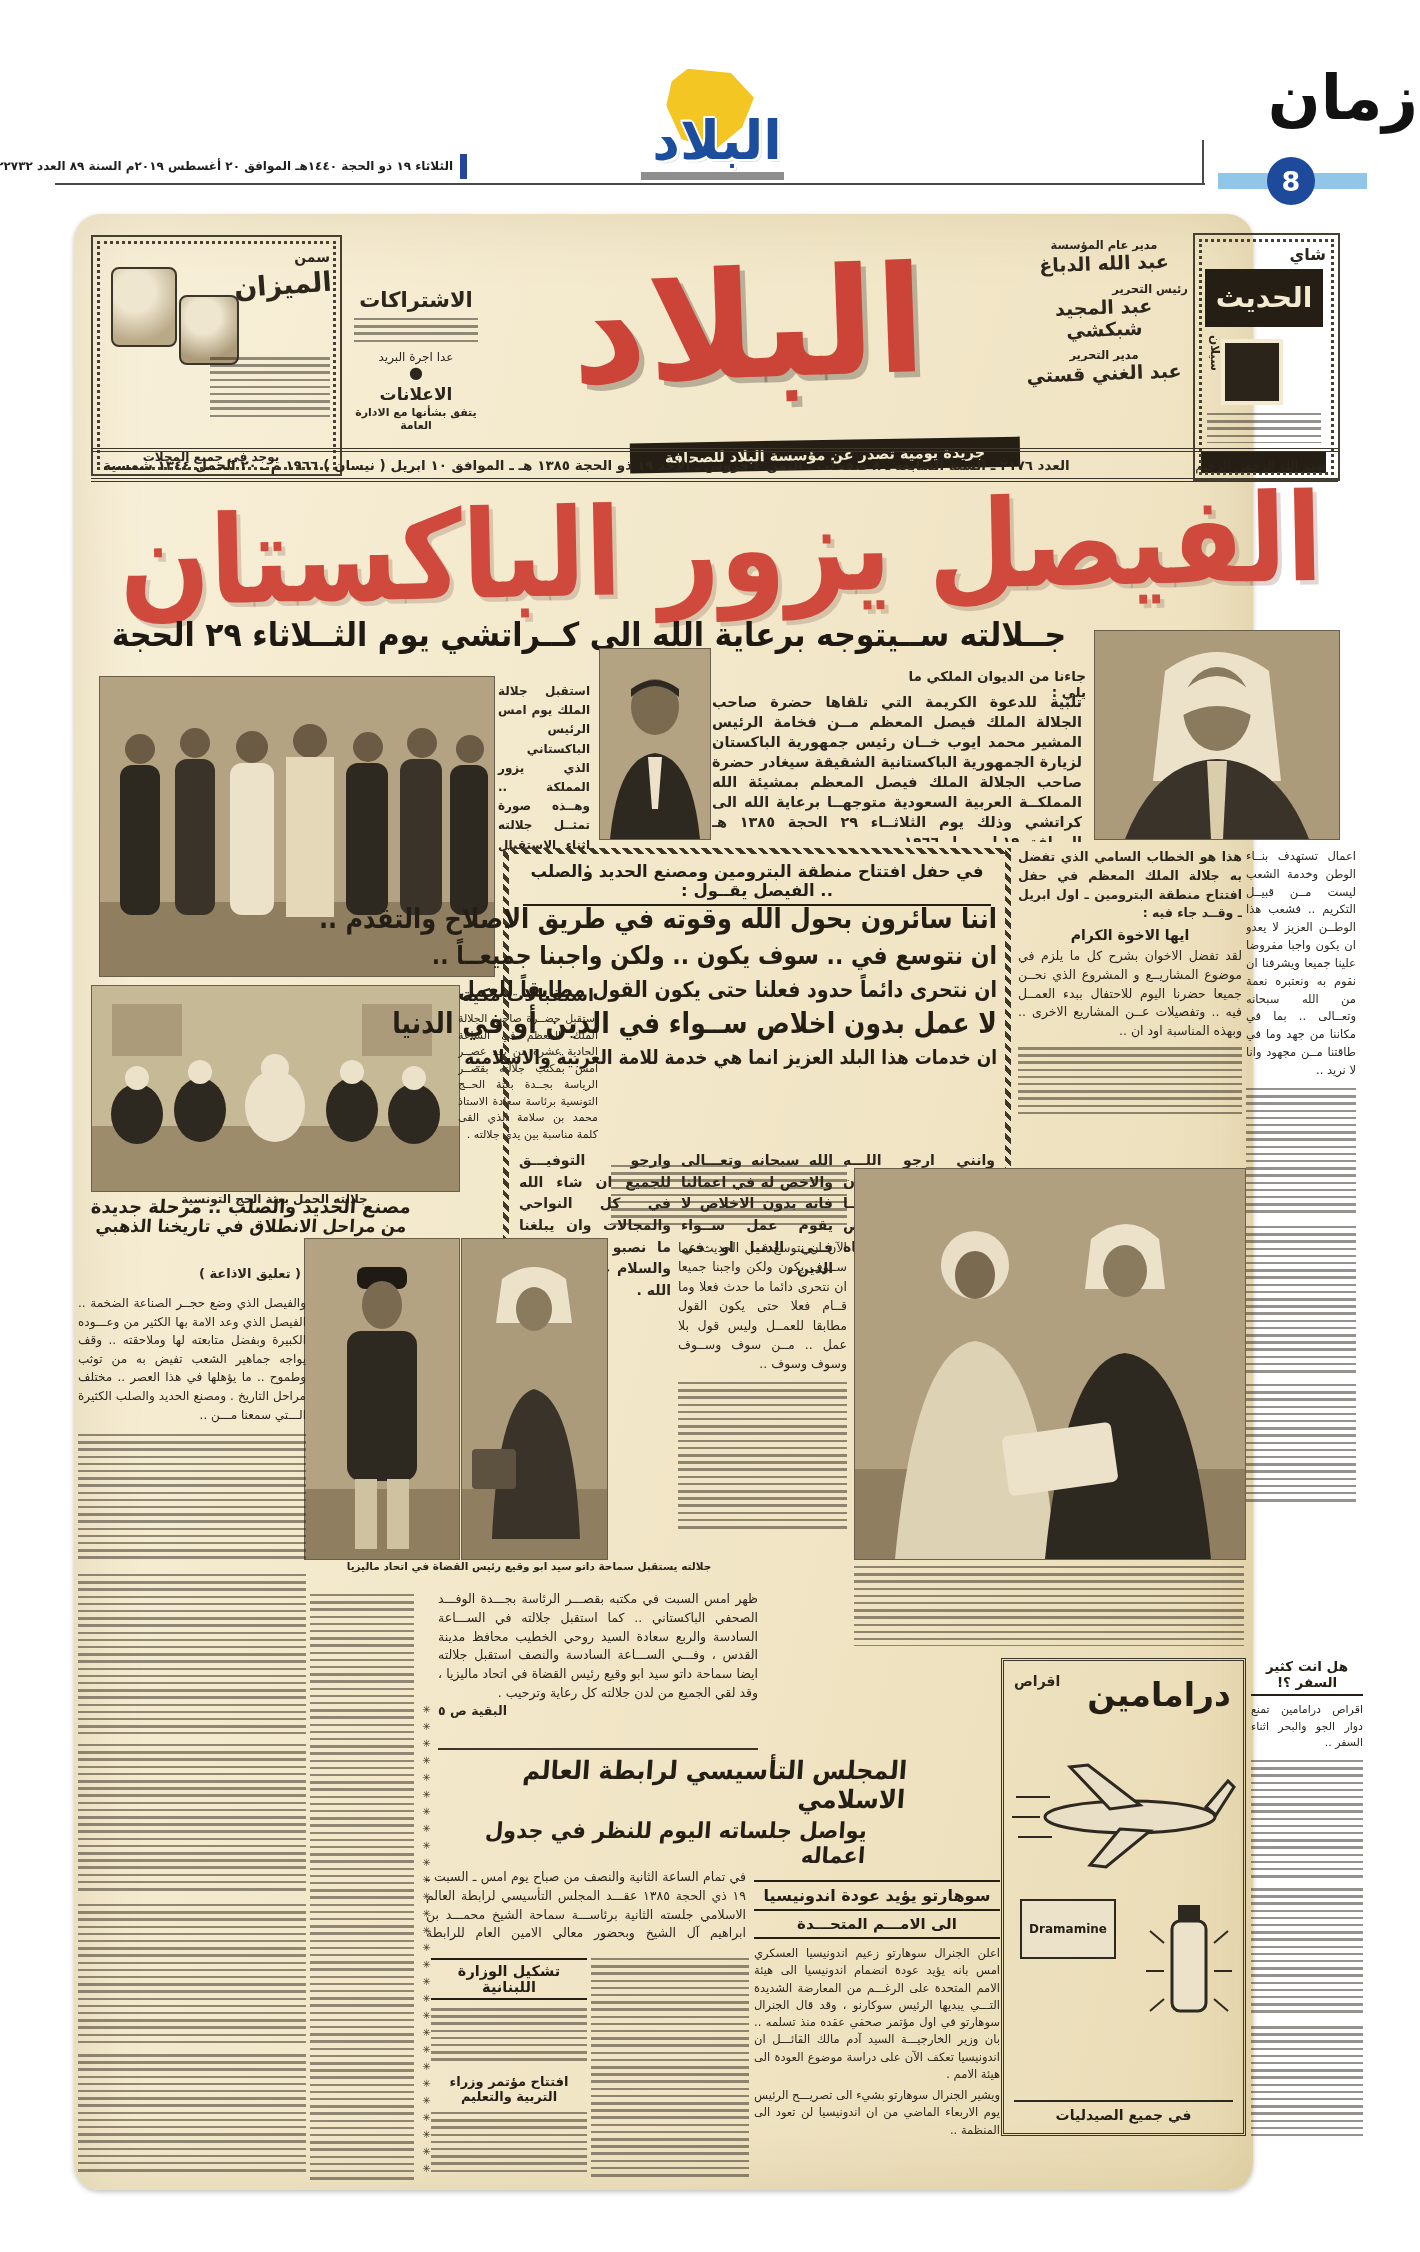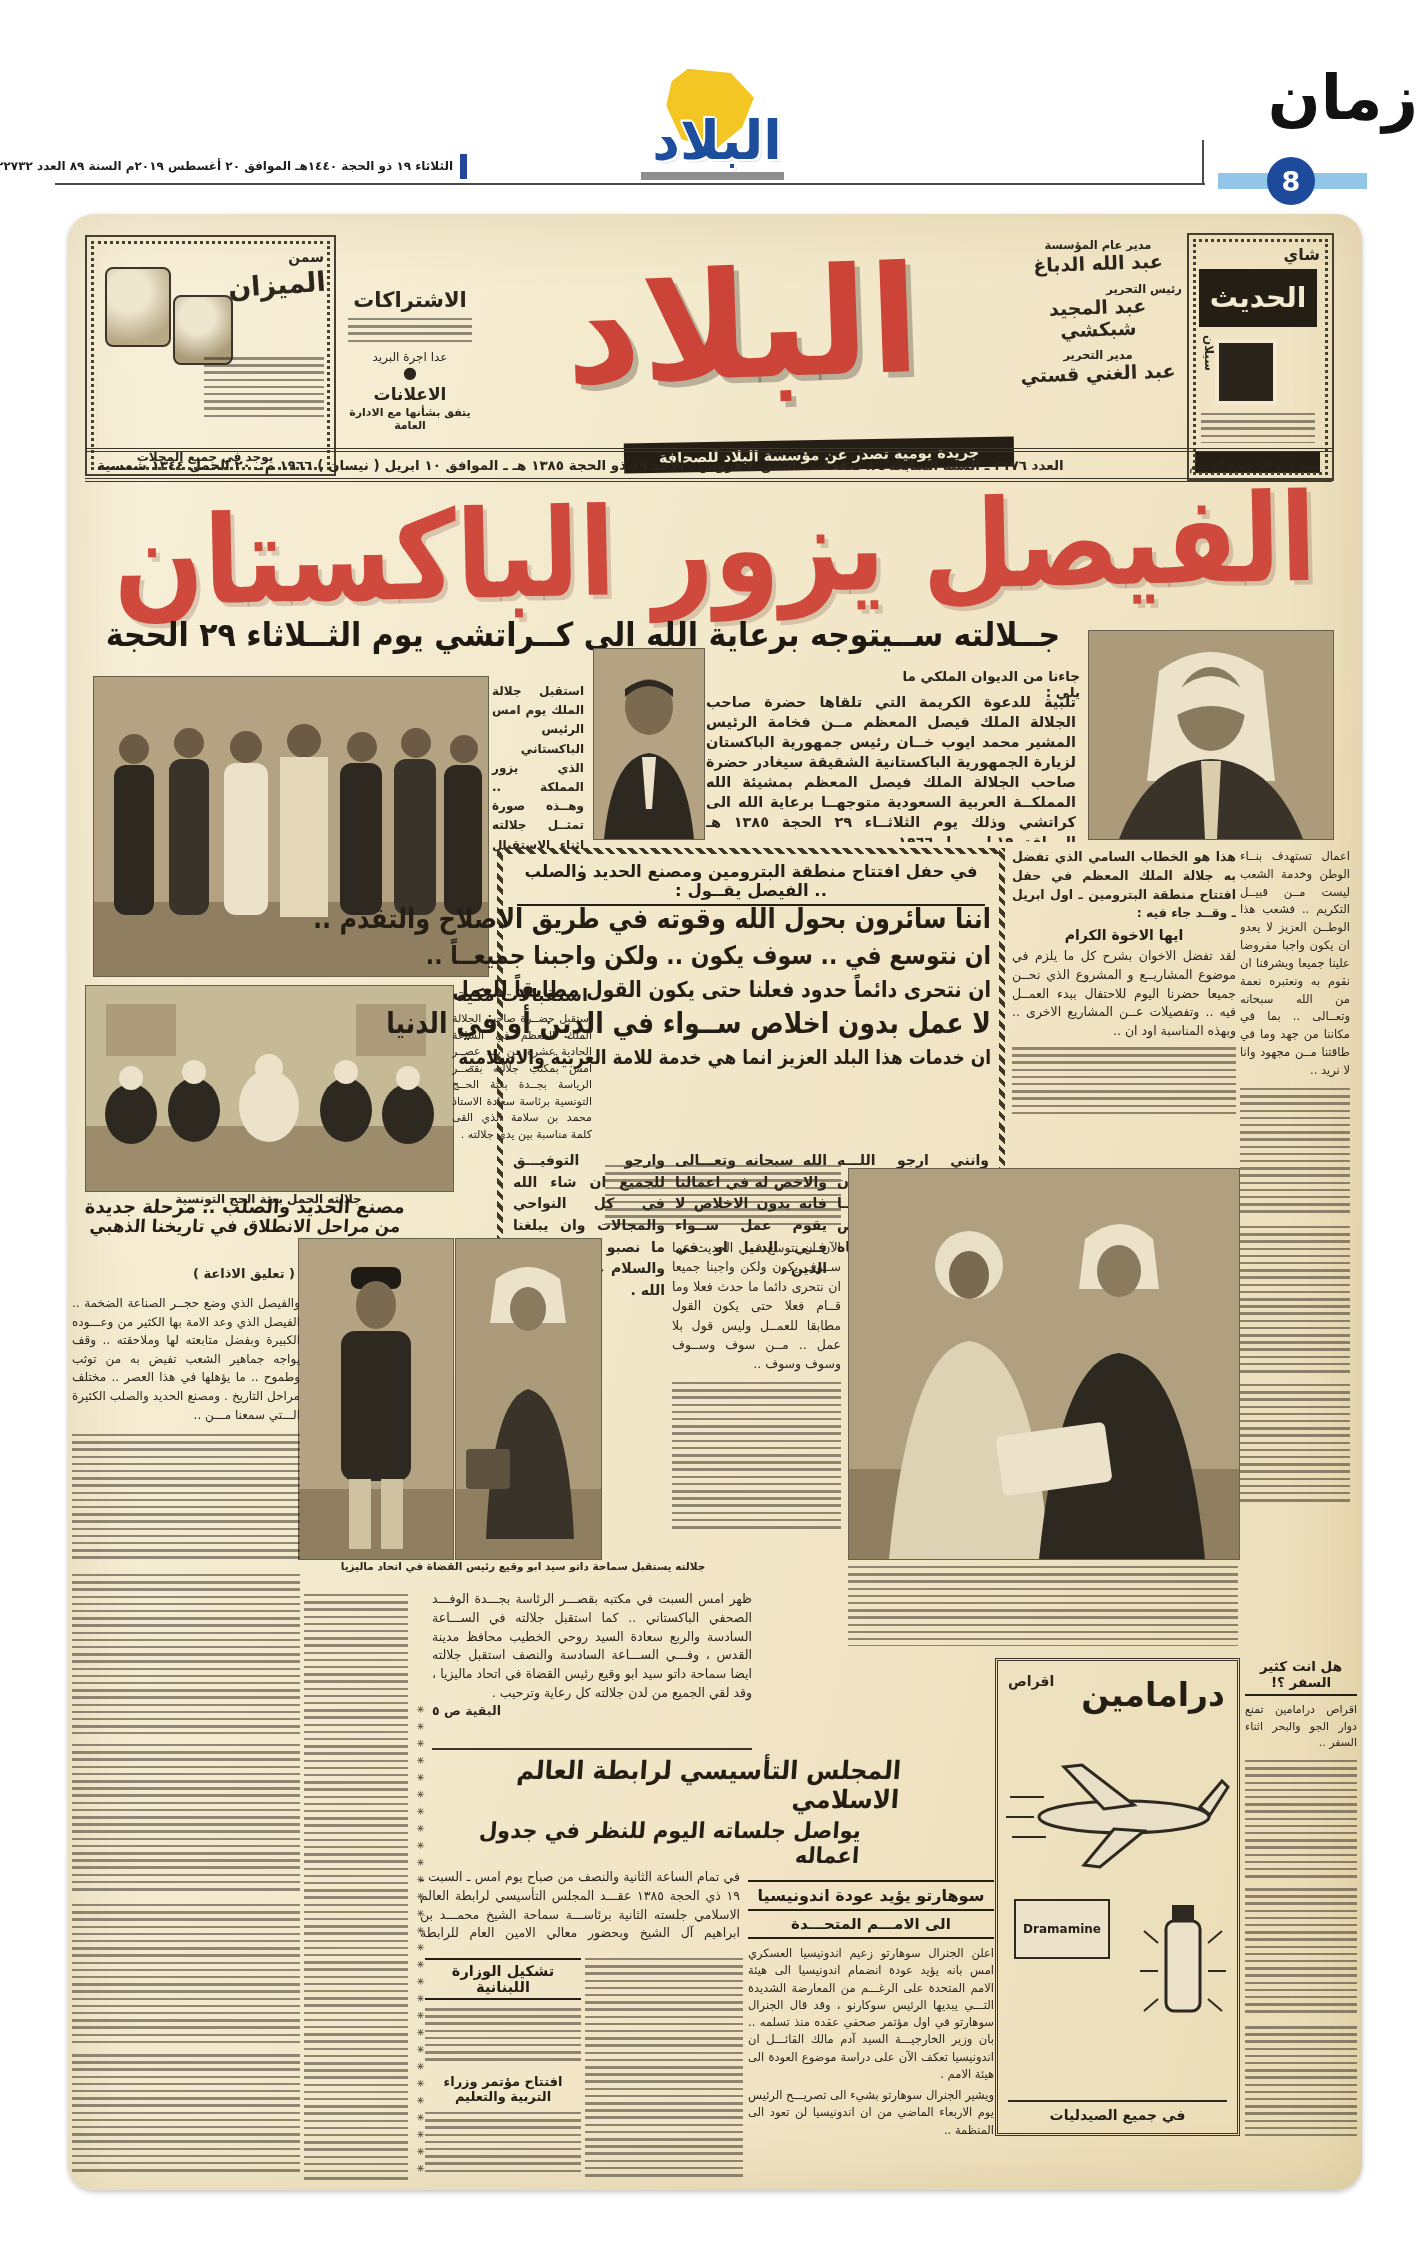--- a/index.html
+++ b/index.html
@@ -13,21 +13,21 @@
   #hrule{left:55px;top:183px;width:1150px;height:2px;background:#4a4a4a;}
   #vrule{left:1202px;top:140px;width:2px;height:45px;background:#4a4a4a;}
   #pbar{left:1218px;top:173px;width:149px;height:16px;background:#92c6e9;}
   #pcircle{left:1267px;top:157px;width:48px;height:48px;border-radius:50%;background:#1d4a9b;color:#fff;font-size:27px;font-weight:bold;display:flex;align-items:center;justify-content:center;}
   #logo{left:643px;top:62px;width:148px;height:108px;}
   #logo-map{position:absolute;left:24px;top:4px;width:88px;height:84px;background:#f4c623;clip-path:polygon(30% 0,78% 12%,100% 45%,82% 78%,48% 100%,12% 82%,0 40%,10% 12%);transform:rotate(-8deg);}
   #logo-text{position:absolute;left:0;bottom:2px;width:100%;text-align:center;font-size:54px;font-weight:900;color:#1d4e9e;line-height:1;
     text-shadow:-2px 0 #fff,2px 0 #fff,0 2px #fff,0 -2px #fff,-2px -2px #fff,2px 2px #fff,3px 3px 0 #16408422;}
   #logo-underline{left:641px;top:172px;width:143px;height:8px;background:#8e8e8e;}
   
-  #paper{left:68px;top:214px;width:1294px;height:1976px;border-radius:26px;direction:rtl;
+  #paper{left:74px;top:214px;width:1179px;height:1976px;border-radius:26px;direction:rtl;
     background:linear-gradient(105deg,#f8f0da 0%,#f3e9cc 35%,#f0e4c4 65%,#e9dbb4 100%);
     box-shadow:inset 0 0 70px rgba(150,120,50,.20),0 2px 5px rgba(0,0,0,.25);}
   .gborder{border:2px solid #45402f;}
   .gborder::after{content:"";position:absolute;inset:4px;border:3px dotted #45402f;pointer-events:none;}
   .oldtxt{color:#2c261d;text-align:justify;font-weight:500;}
   .fl{background:repeating-linear-gradient(to bottom,rgba(44,37,28,.50) 0 2.5px,rgba(44,37,28,0) 2.5px 7.2px);}
   .photo{background:linear-gradient(160deg,#cdbfa2,#b9a987 60%,#a4946f);border:1px solid #6a5f49;overflow:hidden;}
   .cap{color:#2c261d;font-weight:bold;}
   .rope{background:repeating-linear-gradient(45deg,#3f3827 0 4px,rgba(0,0,0,0) 4px 8px);}
   .qline{font-weight:900;color:#241e15;text-align:center;white-space:nowrap;transform:scaleY(1.15);line-height:1.6;}

